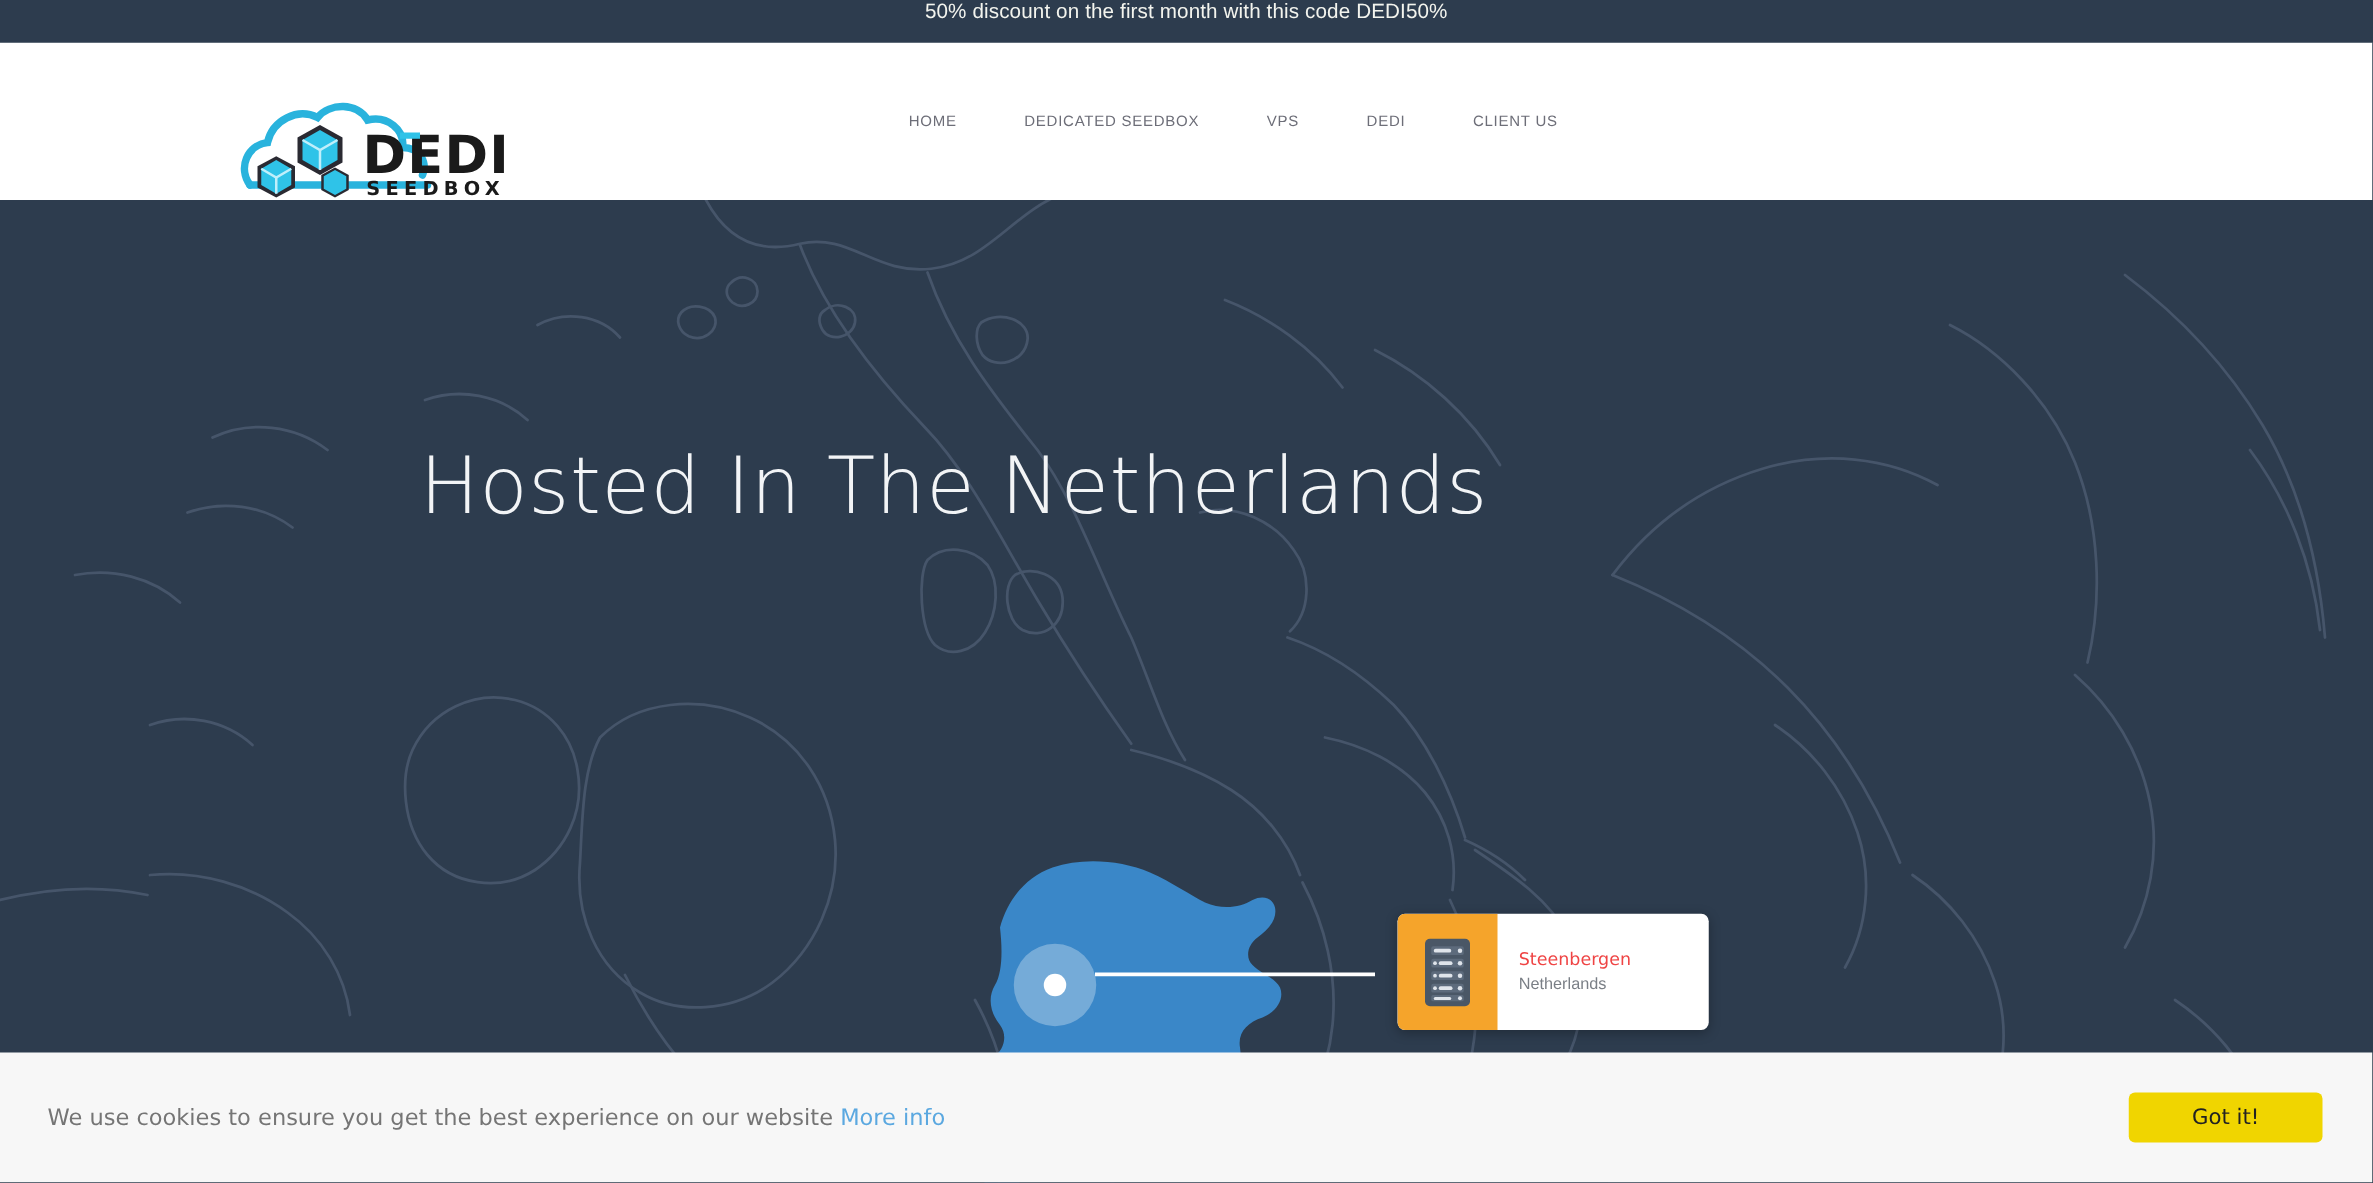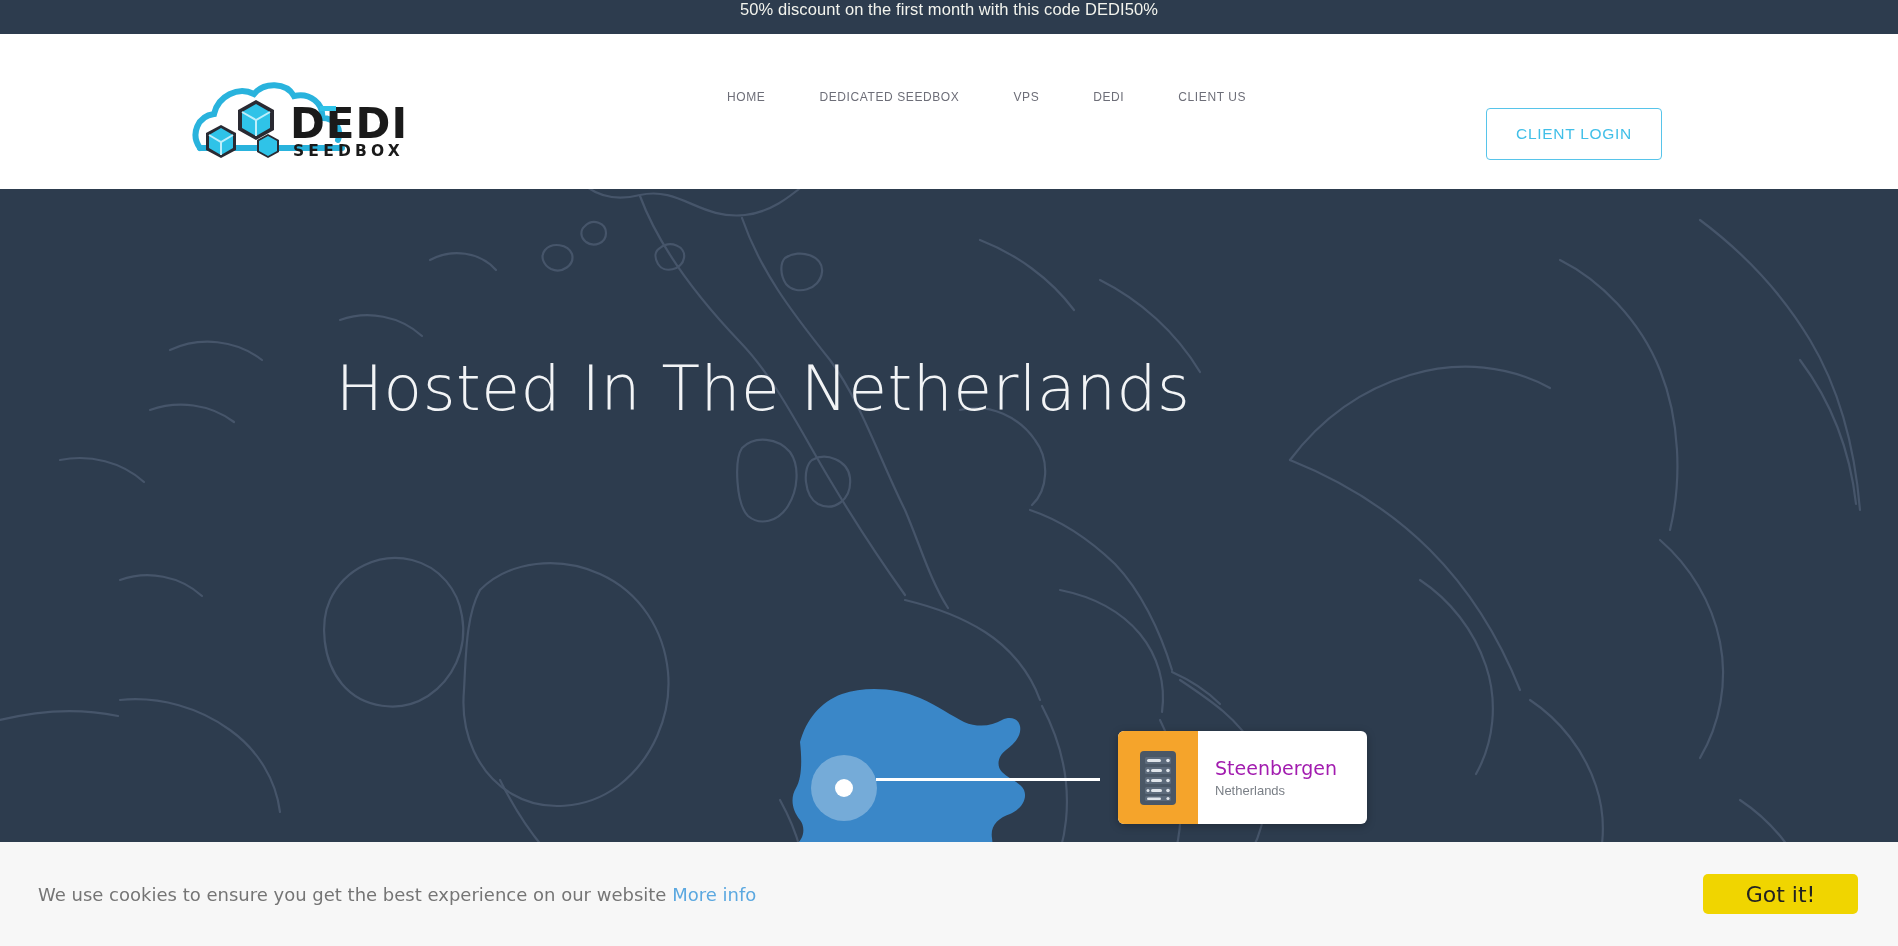--- a/index.html
+++ b/index.html
@@ -19,21 +19,21 @@
     display: flex;
     justify-content: center;
     font-size: 16.5px;
     letter-spacing: .1px;
     position: relative;
     z-index: 20;
   }
 
   
   .header {
-    height: 155px;
+    height: 126px;
     background: #ffffff;
     display: flex;
     align-items: center;
     position: relative;
     z-index: 15;
     text-align: center;
   }
   .logo-wrap {
     position: absolute;
     left: 192px;
@@ -168,22 +168,22 @@
     flex: 0 0 80px;
   }
   .loc-text {
     flex: 1;
     display: flex;
     flex-direction: column;
     justify-content: center;
     padding-left: 17px;
   }
   .loc-city {
-    color: #a21caf;
-    font-size: 19px;
+    color: #ef4444;
+    font-size: 14px;
     font-family: "DejaVu Sans", sans-serif;
     line-height: 1.35;
   }
   .loc-country {
     color: #7a7f86;
     font-size: 13px;
     font-family: Liberation Sans, sans-serif;
     line-height: 1.35;
   }
 
@@ -214,21 +214,21 @@
   }
   .cookie-btn {
     position: absolute;
     right: 40px;
     width: 155px;
     height: 40px;
     background: #f0d500;
     border: none;
     border-radius: 5px;
     color: #222222;
-    font-size: 22px;
+    font-size: 17px;
     font-family: "DejaVu Sans", sans-serif;
     cursor: pointer;
   }
 </style>
 </head>
 <body>
 
 <div class="promo-bar">
   <span>50% discount on the first month with this code DEDI50%</span>
 </div>
@@ -269,21 +269,20 @@
   </a>
 
   <nav class="nav">
     <a class="nav-item">HOME</a>
     <a class="nav-item">DEDICATED SEEDBOX</a>
     <a class="nav-item">VPS</a>
     <a class="nav-item">DEDI</a>
     <a class="nav-item">CLIENT US</a>
   </nav>
 
-  <a class="client-login">CLIENT LOGIN</a>
 </header>
 
 <section class="hero">
 
   <svg class="map-svg" viewBox="0 0 1898 786" preserveAspectRatio="none">
     <g fill="none" stroke="#46556a" stroke-width="2.2" stroke-linejoin="round" stroke-linecap="round">
 
       <path d="M560 -10 C 575 25, 600 45, 640 35 C 680 26, 700 60, 745 55 C 790 50, 810 10, 850 -5"></path>
       <path d="M742 58 C 760 110, 790 150, 830 200 C 860 240, 880 300, 905 350 C 920 385, 930 420, 948 448"></path>
       <path d="M640 36 C 660 90, 700 140, 740 182 C 775 218, 800 270, 830 320 C 855 362, 880 400, 905 435"></path>

